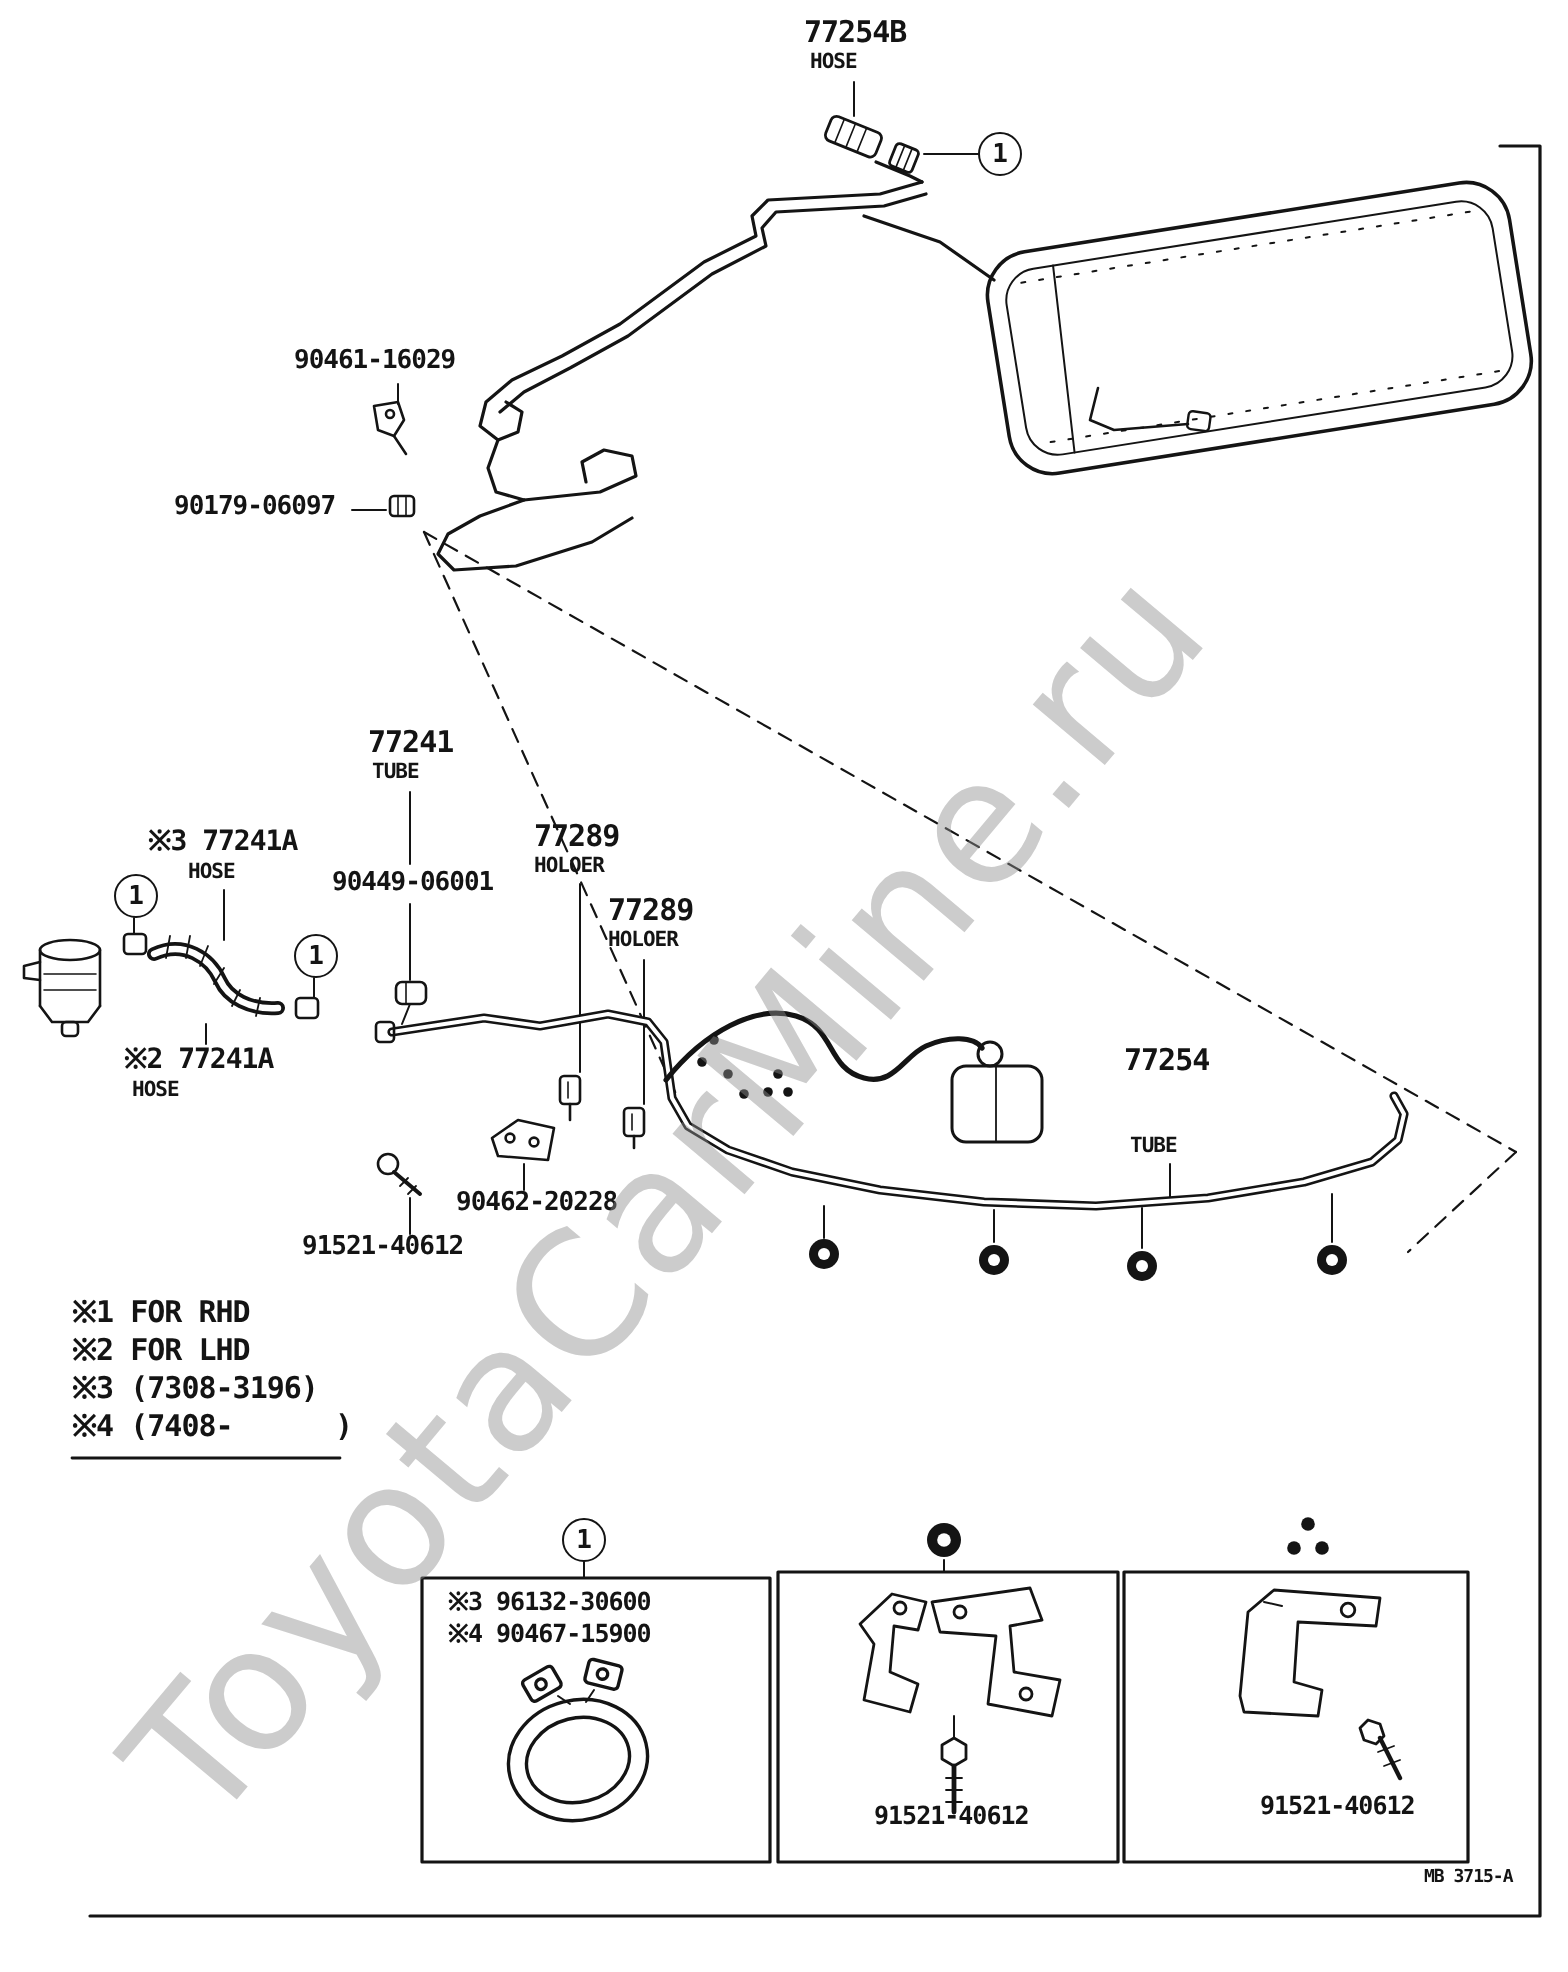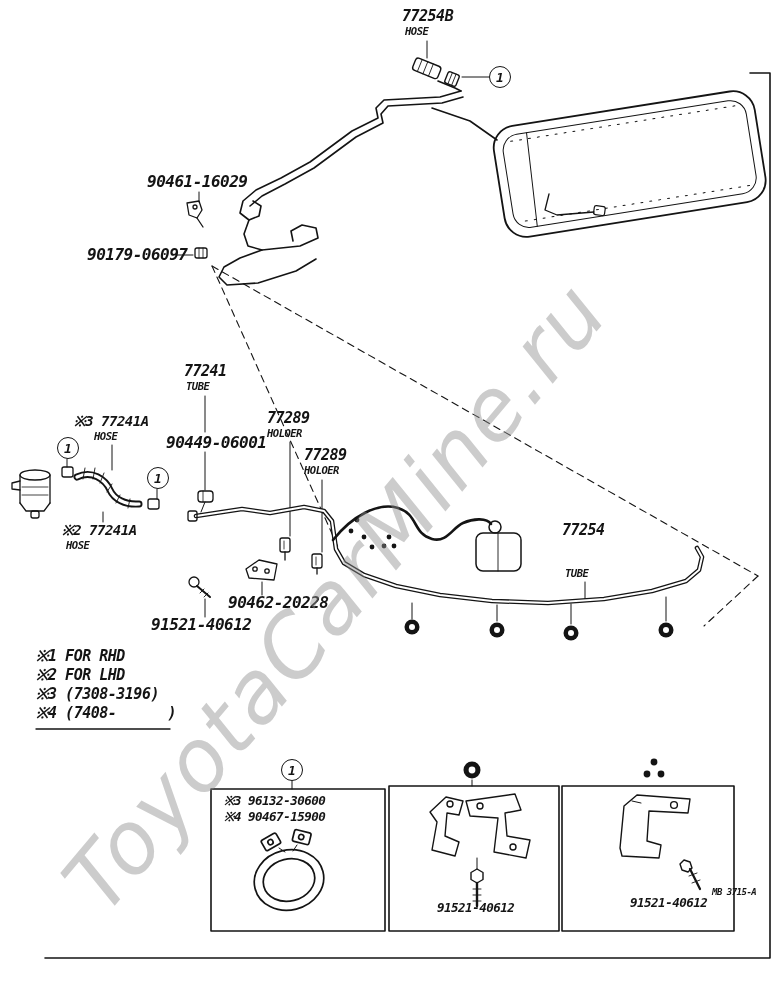--- a/index.html
+++ b/index.html
@@ -1,22 +1,22 @@
 <!DOCTYPE html>
 <html><head>
 <meta charset="utf-8">
 <style>
   html,body{margin:0;padding:0;background:#ffffff;}
   .page{position:relative;width:784px;height:986px;background:#ffffff;overflow:hidden;
-        font-family:"DejaVu Sans Mono",monospace;font-style:italic;}
+        font-family:"DejaVu Sans Mono",monospace;}
   svg{position:absolute;left:0;top:0;z-index:1;}
   .lbl{position:absolute;z-index:2;font-family:"DejaVu Sans Mono",monospace;font-weight:bold;
        color:#141414;white-space:pre;letter-spacing:-0.5px;line-height:1;}
   .num{font-size:15px;}
-  .num-sm{font-size:16px;}
+  .num-sm{font-size:13px;}
   .num-md{font-size:14px;}
   .sub{font-size:10.5px;}
   .box-txt{font-size:12.5px;}
   .foot{font-size:9px;font-weight:bold;}
   .callout{position:absolute;z-index:2;width:20px;height:20px;border:1.6px solid #141414;
            border-radius:50%;display:flex;align-items:center;justify-content:center;
            font-family:"DejaVu Sans Mono",monospace;font-size:13px;font-weight:bold;color:#141414;
            background:#fff;}
   .watermark{position:absolute;z-index:3;left:82px;top:848px;
              font-family:"DejaVu Sans",sans-serif;font-size:86px;font-weight:400;
@@ -275,21 +275,21 @@
   <div class="lbl num" style="left:36px;top:649px">※1 FOR RHD</div>
   <div class="lbl num" style="left:36px;top:668px">※2 FOR LHD</div>
   <div class="lbl num" style="left:36px;top:687px">※3 (7308-3196)</div>
   <div class="lbl num" style="left:36px;top:706px">※4 (7408-      )</div>
 
   <div class="lbl box-txt" style="left:224px;top:795px">※3 96132-30600</div>
   <div class="lbl box-txt" style="left:224px;top:811px">※4 90467-15900</div>
   <div class="lbl box-txt" style="left:437px;top:902px">91521-40612</div>
   <div class="lbl box-txt" style="left:630px;top:897px">91521-40612</div>
 
-  <div class="lbl foot" style="left:712px;top:888px">MB 3715-A</div>
+  <div class="lbl foot" style="left:712px;top:935px">MB 3715-A</div>
 
   <div class="callout" style="left:489px;top:66px">1</div>
   <div class="callout" style="left:57px;top:437px">1</div>
   <div class="callout" style="left:147px;top:467px">1</div>
   <div class="callout" style="left:281px;top:759px">1</div>
 
   <div class="watermark">ToyotaCarMine.ru</div>
 
 </div>
 

